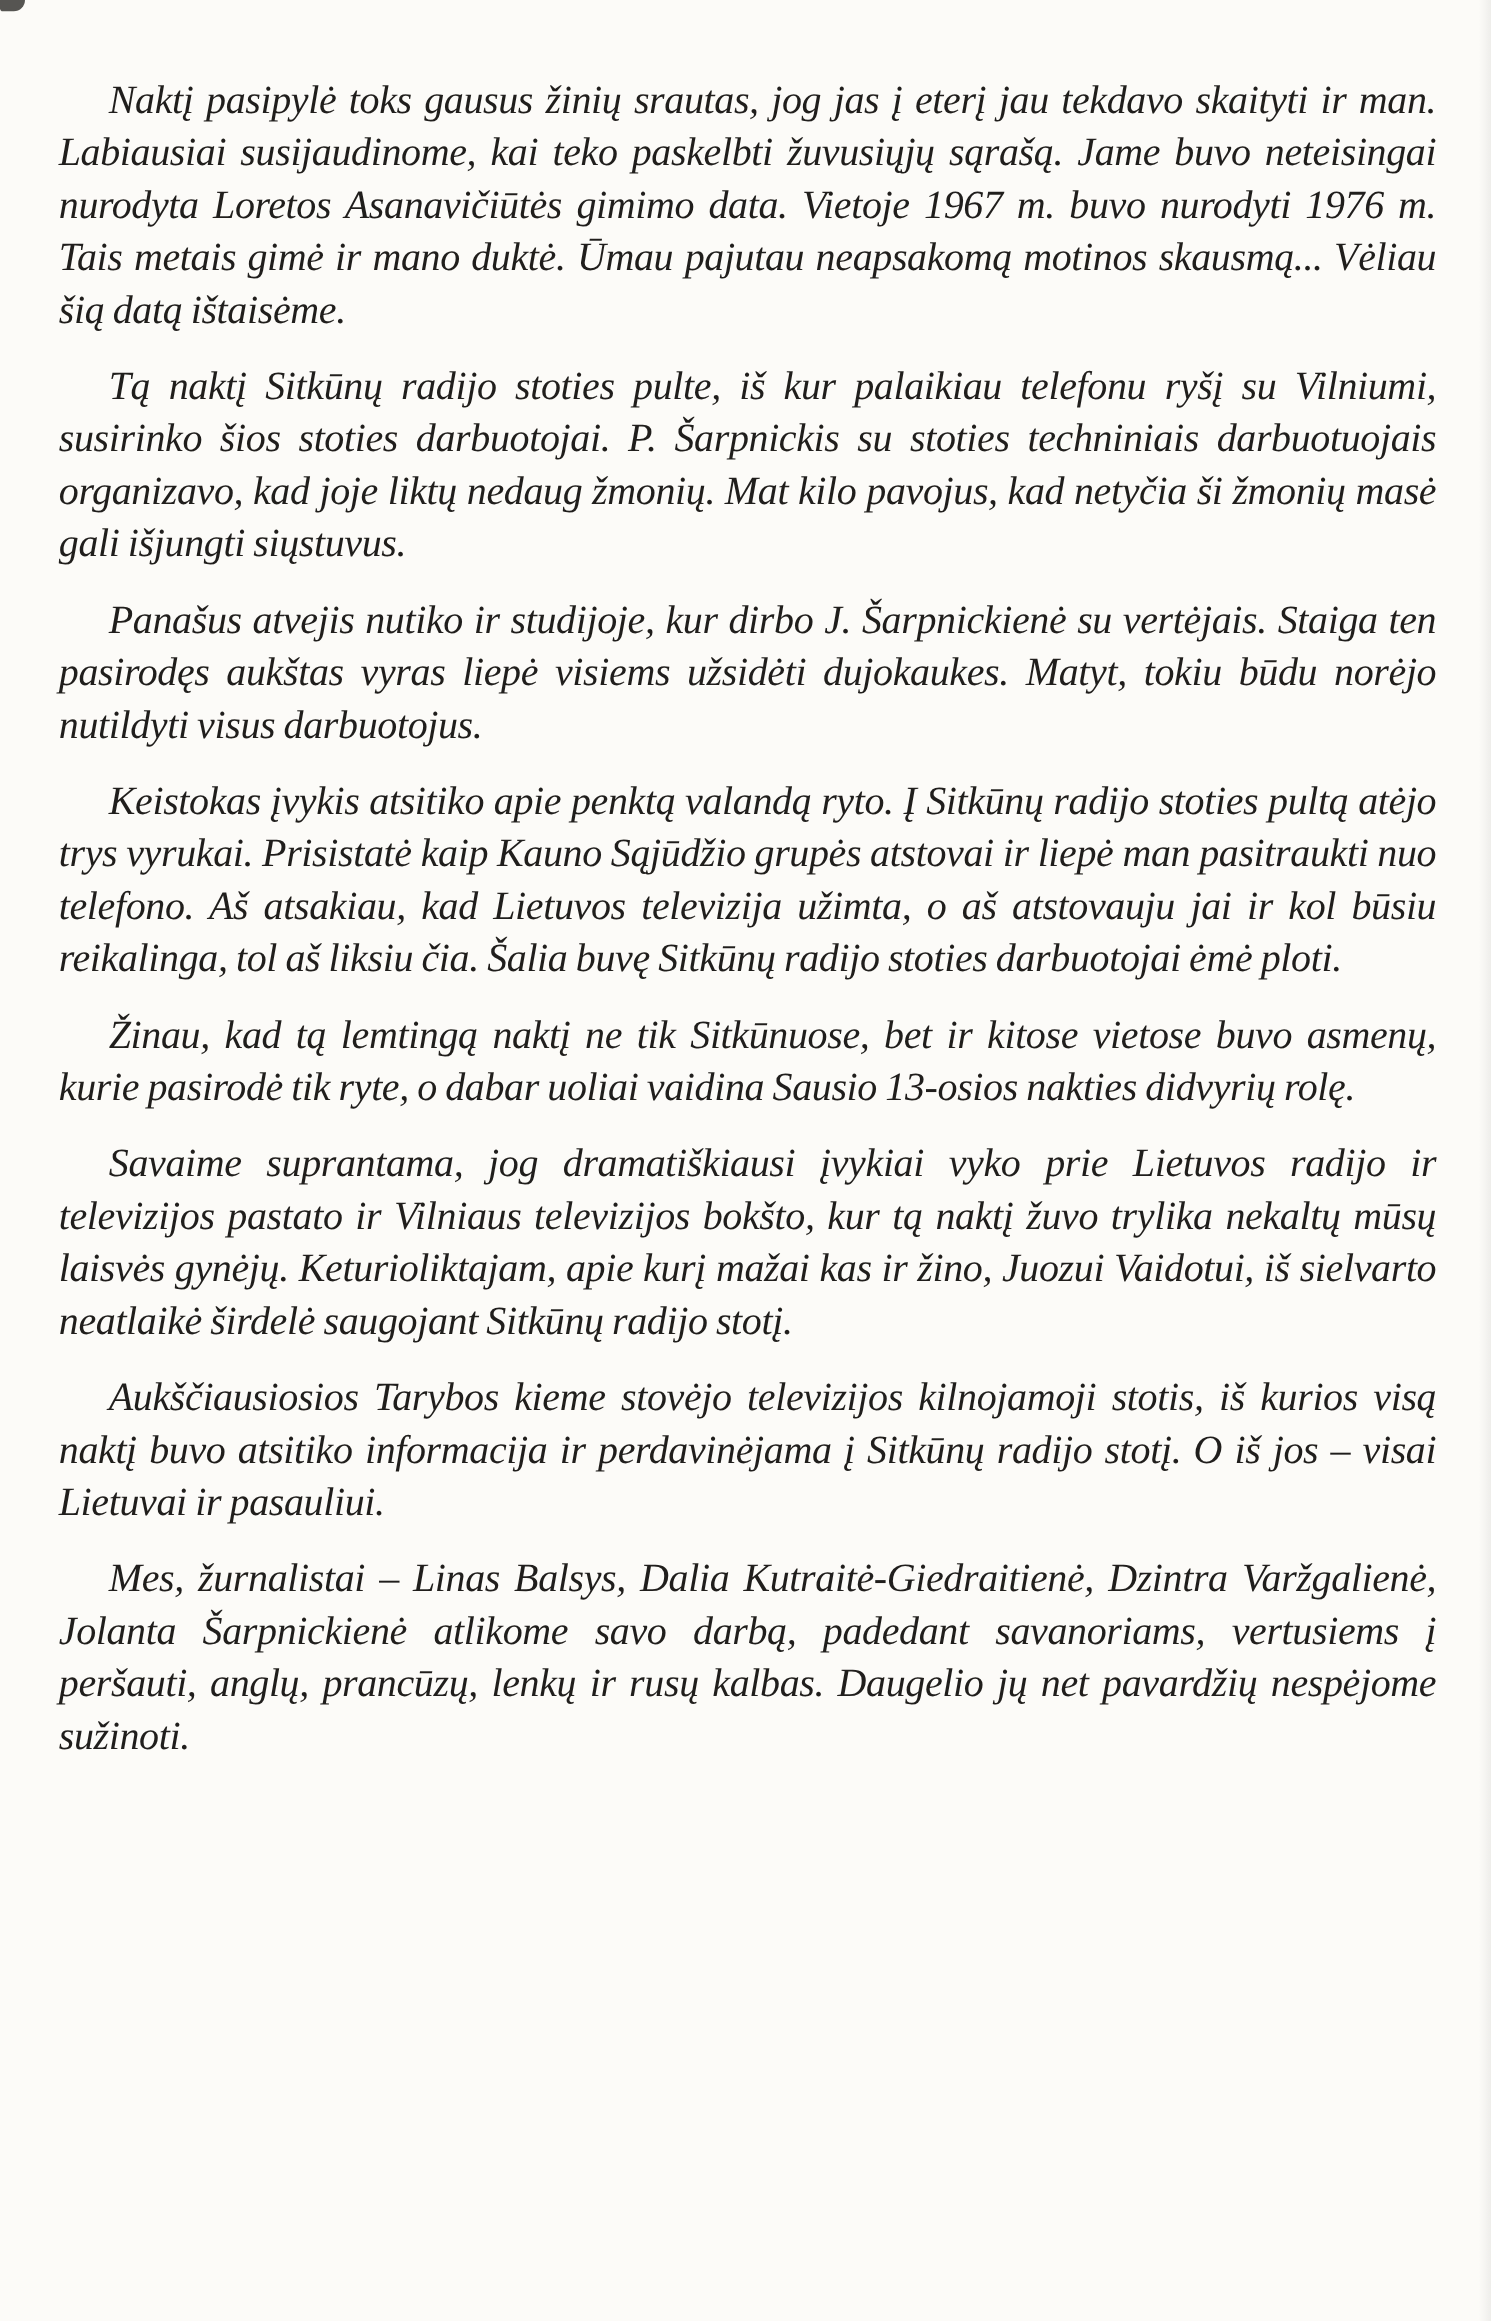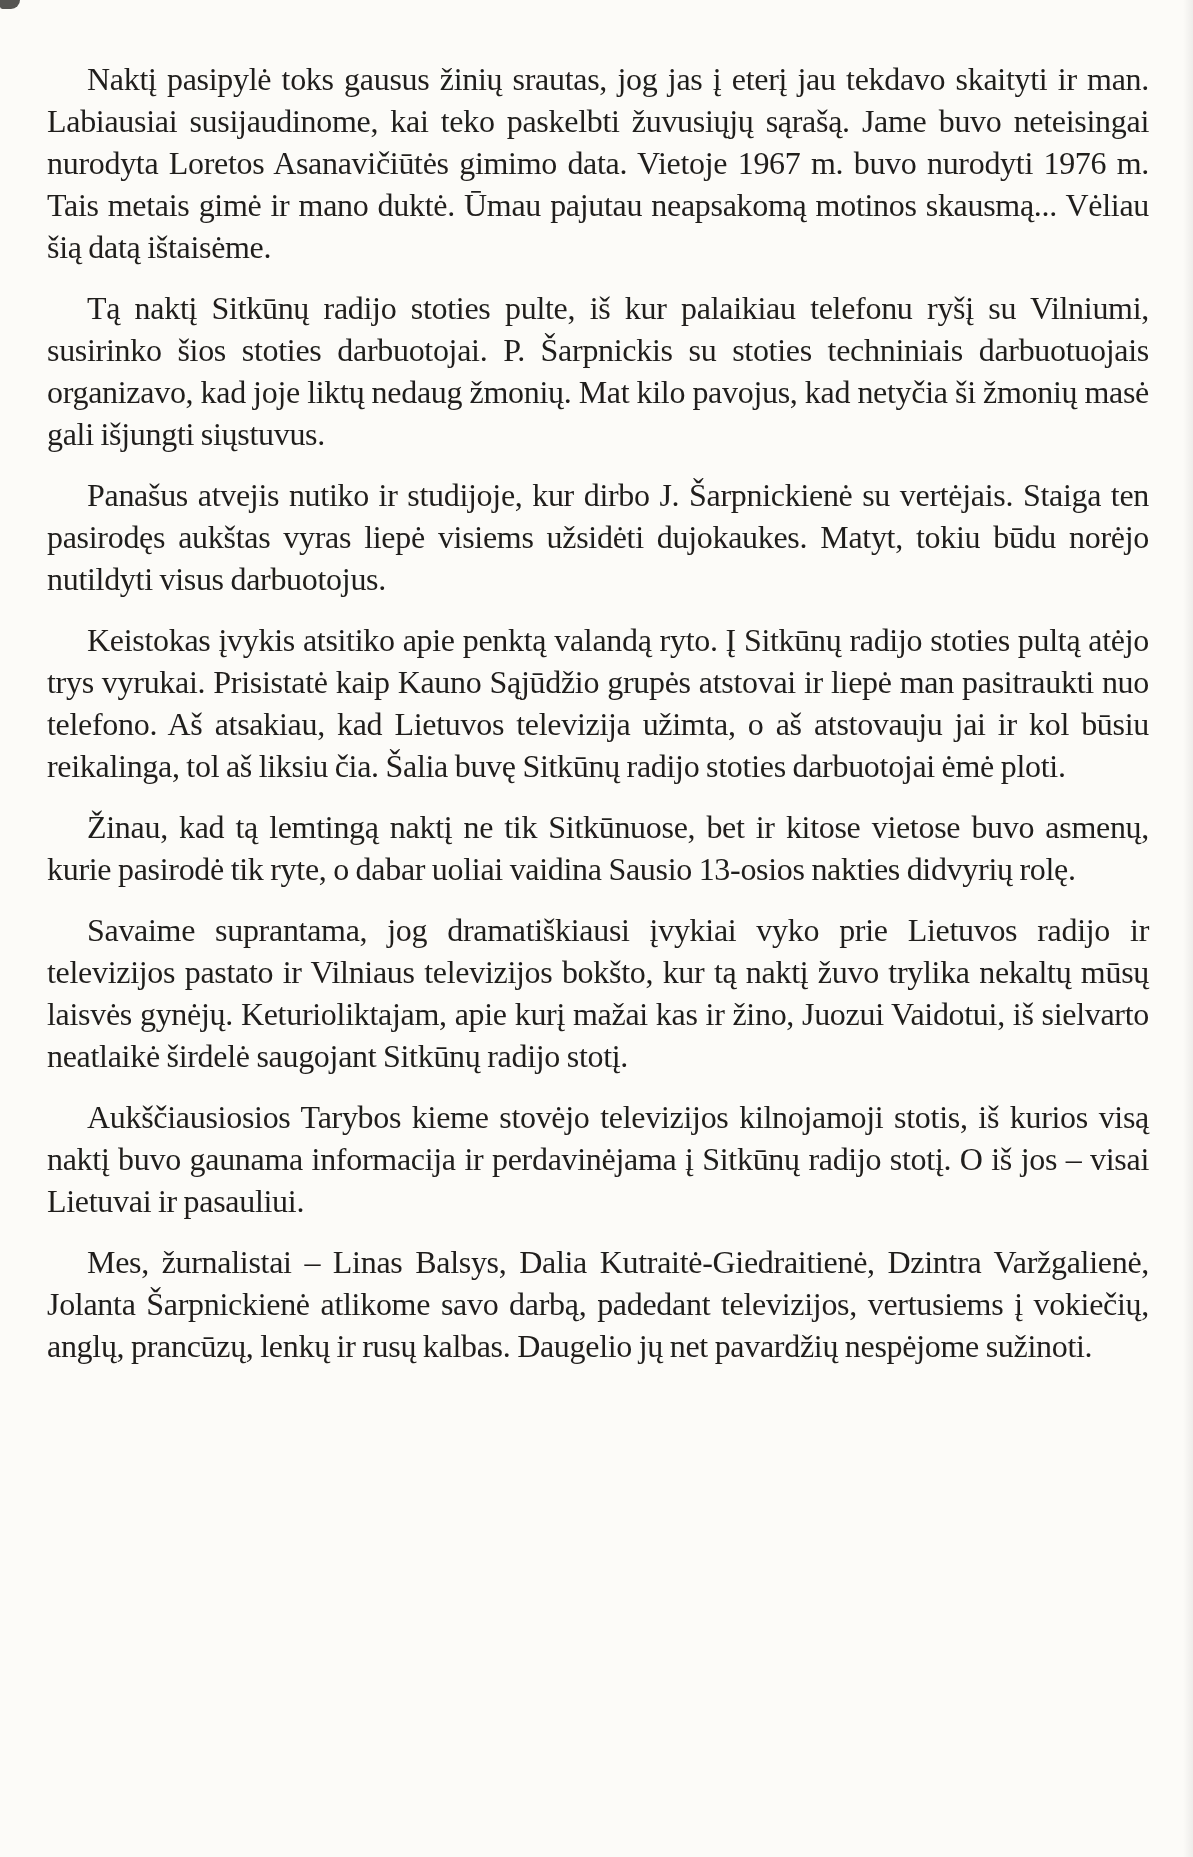--- a/index.html
+++ b/index.html
@@ -6,20 +6,21 @@
     margin: 0;
     padding: 0;
     background: #ffffff;
   }
   .page {
     position: relative;
     width: 1193px;
     height: 1857px;
     background: var(--bg, #fcfbf8);
     overflow: hidden;
+    font-style: italic;
   }
   .text-block {
     position: absolute;
     left: 47px;
     top: 58px;
     width: 1102px;
   }
   p.para {
     font-family: "Liberation Serif", "DejaVu Serif", serif;
     font-size: 32px;
@@ -60,17 +61,17 @@
 
 <div class="page">
   <div class="smudge"></div>
   <div class="text-block">
     <p class="para">Naktį pasipylė toks gausus žinių srautas, jog jas į eterį jau tekdavo skaityti ir man. Labiausiai susijaudinome, kai teko paskelbti žuvusiųjų sąrašą. Jame buvo neteisingai nurodyta Loretos Asanavičiūtės gimimo data. Vietoje 1967 m. buvo nurodyti 1976 m. Tais metais gimė ir mano duktė. Ūmau pajutau neapsakomą motinos skausmą... Vėliau šią datą ištaisėme.</p>
     <p class="para">Tą naktį Sitkūnų radijo stoties pulte, iš kur palaikiau telefonu ryšį su Vilniumi, susirinko šios stoties darbuotojai. P. Šarpnickis su stoties techniniais darbuotuojais organizavo, kad joje liktų nedaug žmonių. Mat kilo pavojus, kad netyčia ši žmonių masė gali išjungti siųstuvus.</p>
     <p class="para">Panašus atvejis nutiko ir studijoje, kur dirbo J. Šarpnickienė su vertėjais. Staiga ten pasirodęs aukštas vyras liepė visiems užsidėti dujokaukes. Matyt, tokiu būdu norėjo nutildyti visus darbuotojus.</p>
     <p class="para">Keistokas įvykis atsitiko apie penktą valandą ryto. Į Sitkūnų radijo stoties pultą atėjo trys vyrukai. Prisistatė kaip Kauno Sąjūdžio grupės atstovai ir liepė man pasitraukti nuo telefono. Aš atsakiau, kad Lietuvos televizija užimta, o aš atstovauju jai ir kol būsiu reikalinga, tol aš liksiu čia. Šalia buvę Sitkūnų radijo stoties darbuotojai ėmė ploti.</p>
     <p class="para">Žinau, kad tą lemtingą naktį ne tik Sitkūnuose, bet ir kitose vietose buvo asmenų, kurie pasirodė tik ryte, o dabar uoliai vaidina Sausio 13-osios nakties didvyrių rolę.</p>
     <p class="para">Savaime suprantama, jog dramatiškiausi įvykiai vyko prie Lietuvos radijo ir televizijos pastato ir Vilniaus televizijos bokšto, kur tą naktį žuvo trylika nekaltų mūsų laisvės gynėjų. Keturioliktajam, apie kurį mažai kas ir žino, Juozui Vaidotui, iš sielvarto neatlaikė širdelė saugojant Sitkūnų radijo stotį.</p>
-    <p class="para">Aukščiausiosios Tarybos kieme stovėjo televizijos kilnojamoji stotis, iš kurios visą naktį buvo gaunama informacija ir perdavinėjama į Sitkūnų radijo stotį. O iš jos – visai Lietuvai ir pasauliui.</p>
-    <p class="para">Mes, žurnalistai – Linas Balsys, Dalia Kutraitė-Giedraitienė, Dzintra Varžgalienė, Jolanta Šarpnickienė atlikome savo darbą, padedant televizijos, vertusiems į vokiečių, anglų, prancūzų, lenkų ir rusų kalbas. Daugelio jų net pavardžių nespėjome sužinoti.</p>
+    <p class="para">Aukščiausiosios Tarybos kieme stovėjo televizijos kilnojamoji stotis, iš kurios visą naktį buvo atsitiko informacija ir perdavinėjama į Sitkūnų radijo stotį. O iš jos – visai Lietuvai ir pasauliui.</p>
+    <p class="para">Mes, žurnalistai – Linas Balsys, Dalia Kutraitė-Giedraitienė, Dzintra Varžgalienė, Jolanta Šarpnickienė atlikome savo darbą, padedant savanoriams, vertusiems į peršauti, anglų, prancūzų, lenkų ir rusų kalbas. Daugelio jų net pavardžių nespėjome sužinoti.</p>
   </div>
   <div class="right-edge"></div>
 </div>
 
 </body></html>

